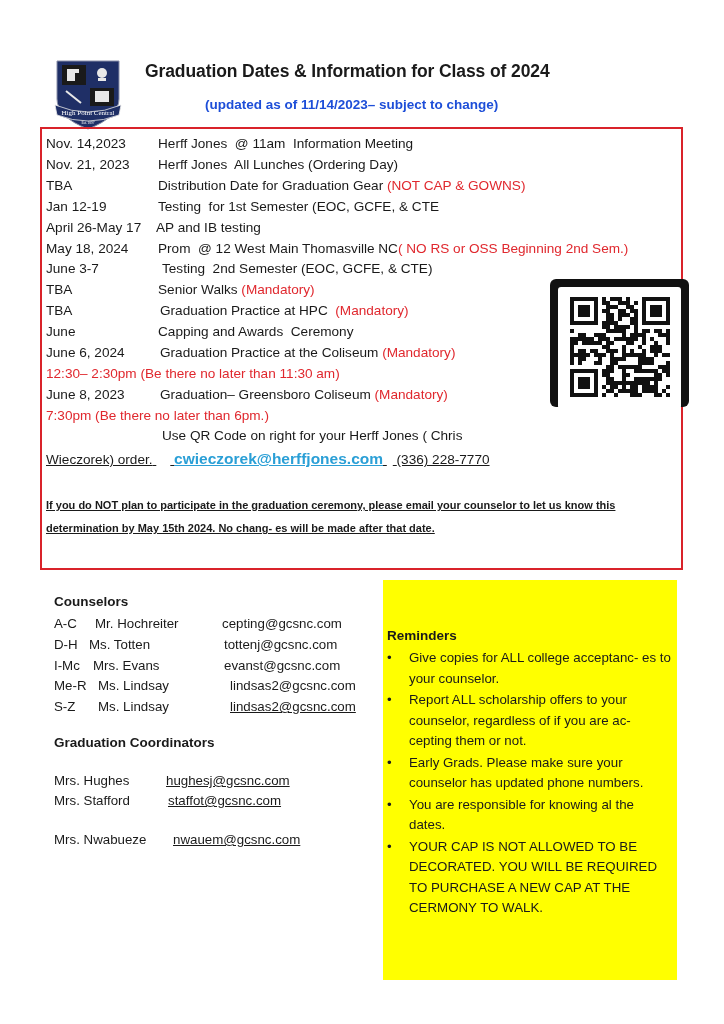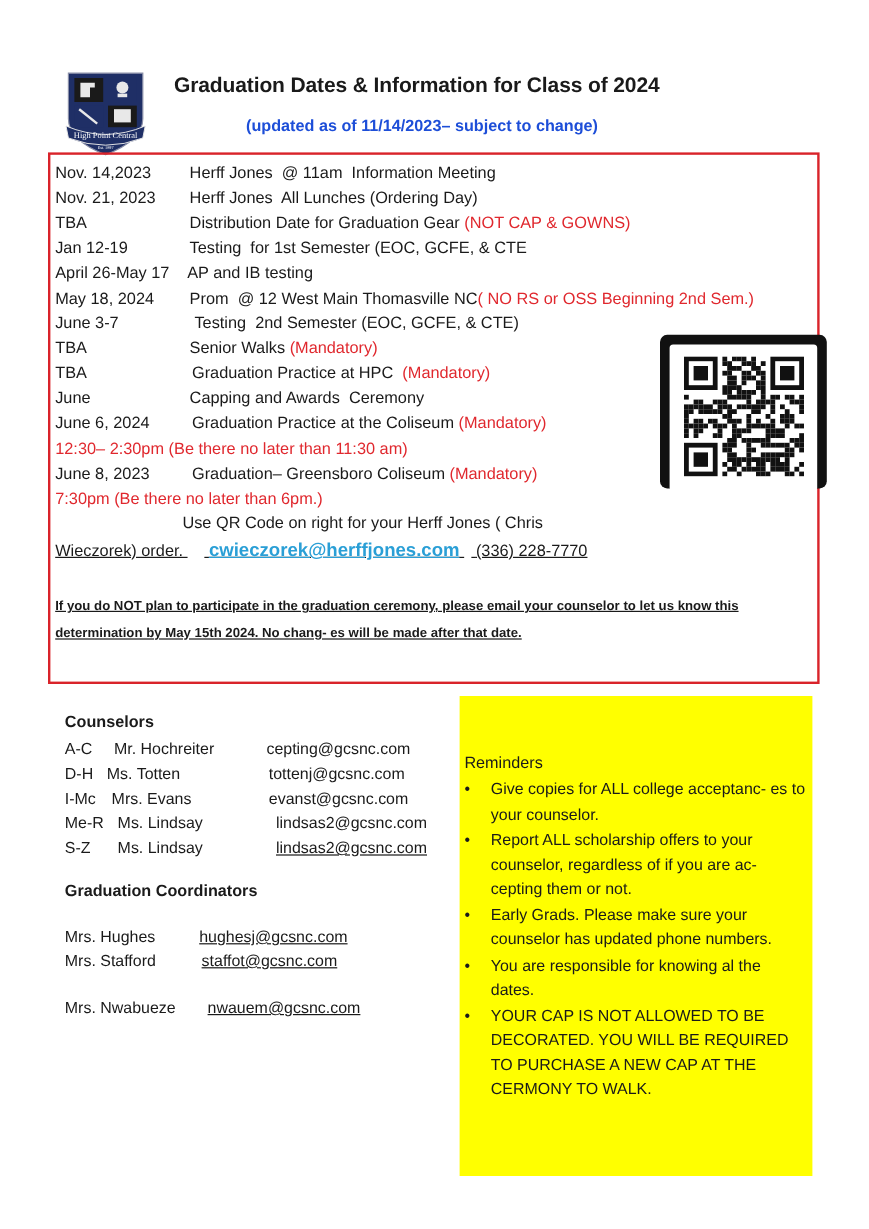--- a/index.html
+++ b/index.html
@@ -19,21 +19,21 @@
     .qr-code { position:absolute; left:12px; top:10px; width:100px; height:100px; }
     .qr-label { position:absolute; left:0; width:139px; top:138px; text-align:center; color:#fff;
                 font-size:22px; font-weight:bold; letter-spacing:0.5px; font-family:"DejaVu Sans", sans-serif; }
     .email-link { color:#2a9fd6; text-decoration:underline; font-weight:bold; font-size:15.5px; }
     .notice { position:absolute; left:46px; top:494px; width:640px; font-size:11px; font-weight:bold;
               line-height:23px; text-decoration:underline; color:#1a1a1a; }
     .section-title { position:absolute; font-size:13.5px; font-weight:bold; }
     .crow { position:absolute; font-size:13.3px; white-space:nowrap; }
     .uline { text-decoration:underline; }
     .yellow { position:absolute; left:383px; top:580px; width:294px; height:400px; background:#ffff00; }
-    .rem-title { position:absolute; left:4px; top:48px; font-size:13.5px; font-weight:normal; }
+    .rem-title { position:absolute; left:4px; top:48px; font-size:13.5px; font-weight:bold; }
     .rem-list { position:absolute; left:4px; top:68px; width:285px; margin:0; padding:0; list-style:none; }
     .rem-list li { position:relative; padding-left:22px; font-size:13.3px; line-height:20.5px; margin-bottom:1px; }
     .rem-list li .bullet { position:absolute; left:0; top:0; }
   </style>
 </head>
 <body>
 
 <svg class="logo" viewBox="0 0 70 72">
   <path d="M4 2 H66 V40 Q66 58 35 70 Q4 58 4 40 Z" fill="#1f2f66" stroke="#8a8fa8" stroke-width="1"></path>
   <rect x="9" y="6" width="24" height="20" fill="#1a1a1a"></rect>
@@ -105,21 +105,21 @@
     </div>
     <div class="row" style="top: 385.8px;">
       <span class="date">June 8, 2023</span>
       <span style="position: absolute; left: 114px; white-space: pre;"><span>Graduation– Greensboro Coliseum </span><span class="red">(Mandatory)</span></span>
     </div>
     <div class="row" style="top: 406.7px;">
       <span style="position: absolute; left: 0px; white-space: pre;"><span class="red">7:30pm (Be there no later than 6pm.)</span></span>
     </div>
   </div>
 
-<div class="row" style="top:427px; left:152px;">Use QR Code on right for your Herff Jones ( Chris</div>
+<div class="row" style="top:427px; left:162px;">Use QR Code on right for your Herff Jones ( Chris</div>
 <div class="row" style="top:450px;text-decoration:underline;">
   <span>Wieczorek)  order.</span>
   <span style="display:inline-block;width:14px"></span>
   <a class="email-link">cwieczorek@herffjones.com</a>
   <span style="display:inline-block;width:6px"></span>
   <span>(336) 228-7770</span>
 </div>
 
 <div class="qr">
   <div class="qr-inner">

